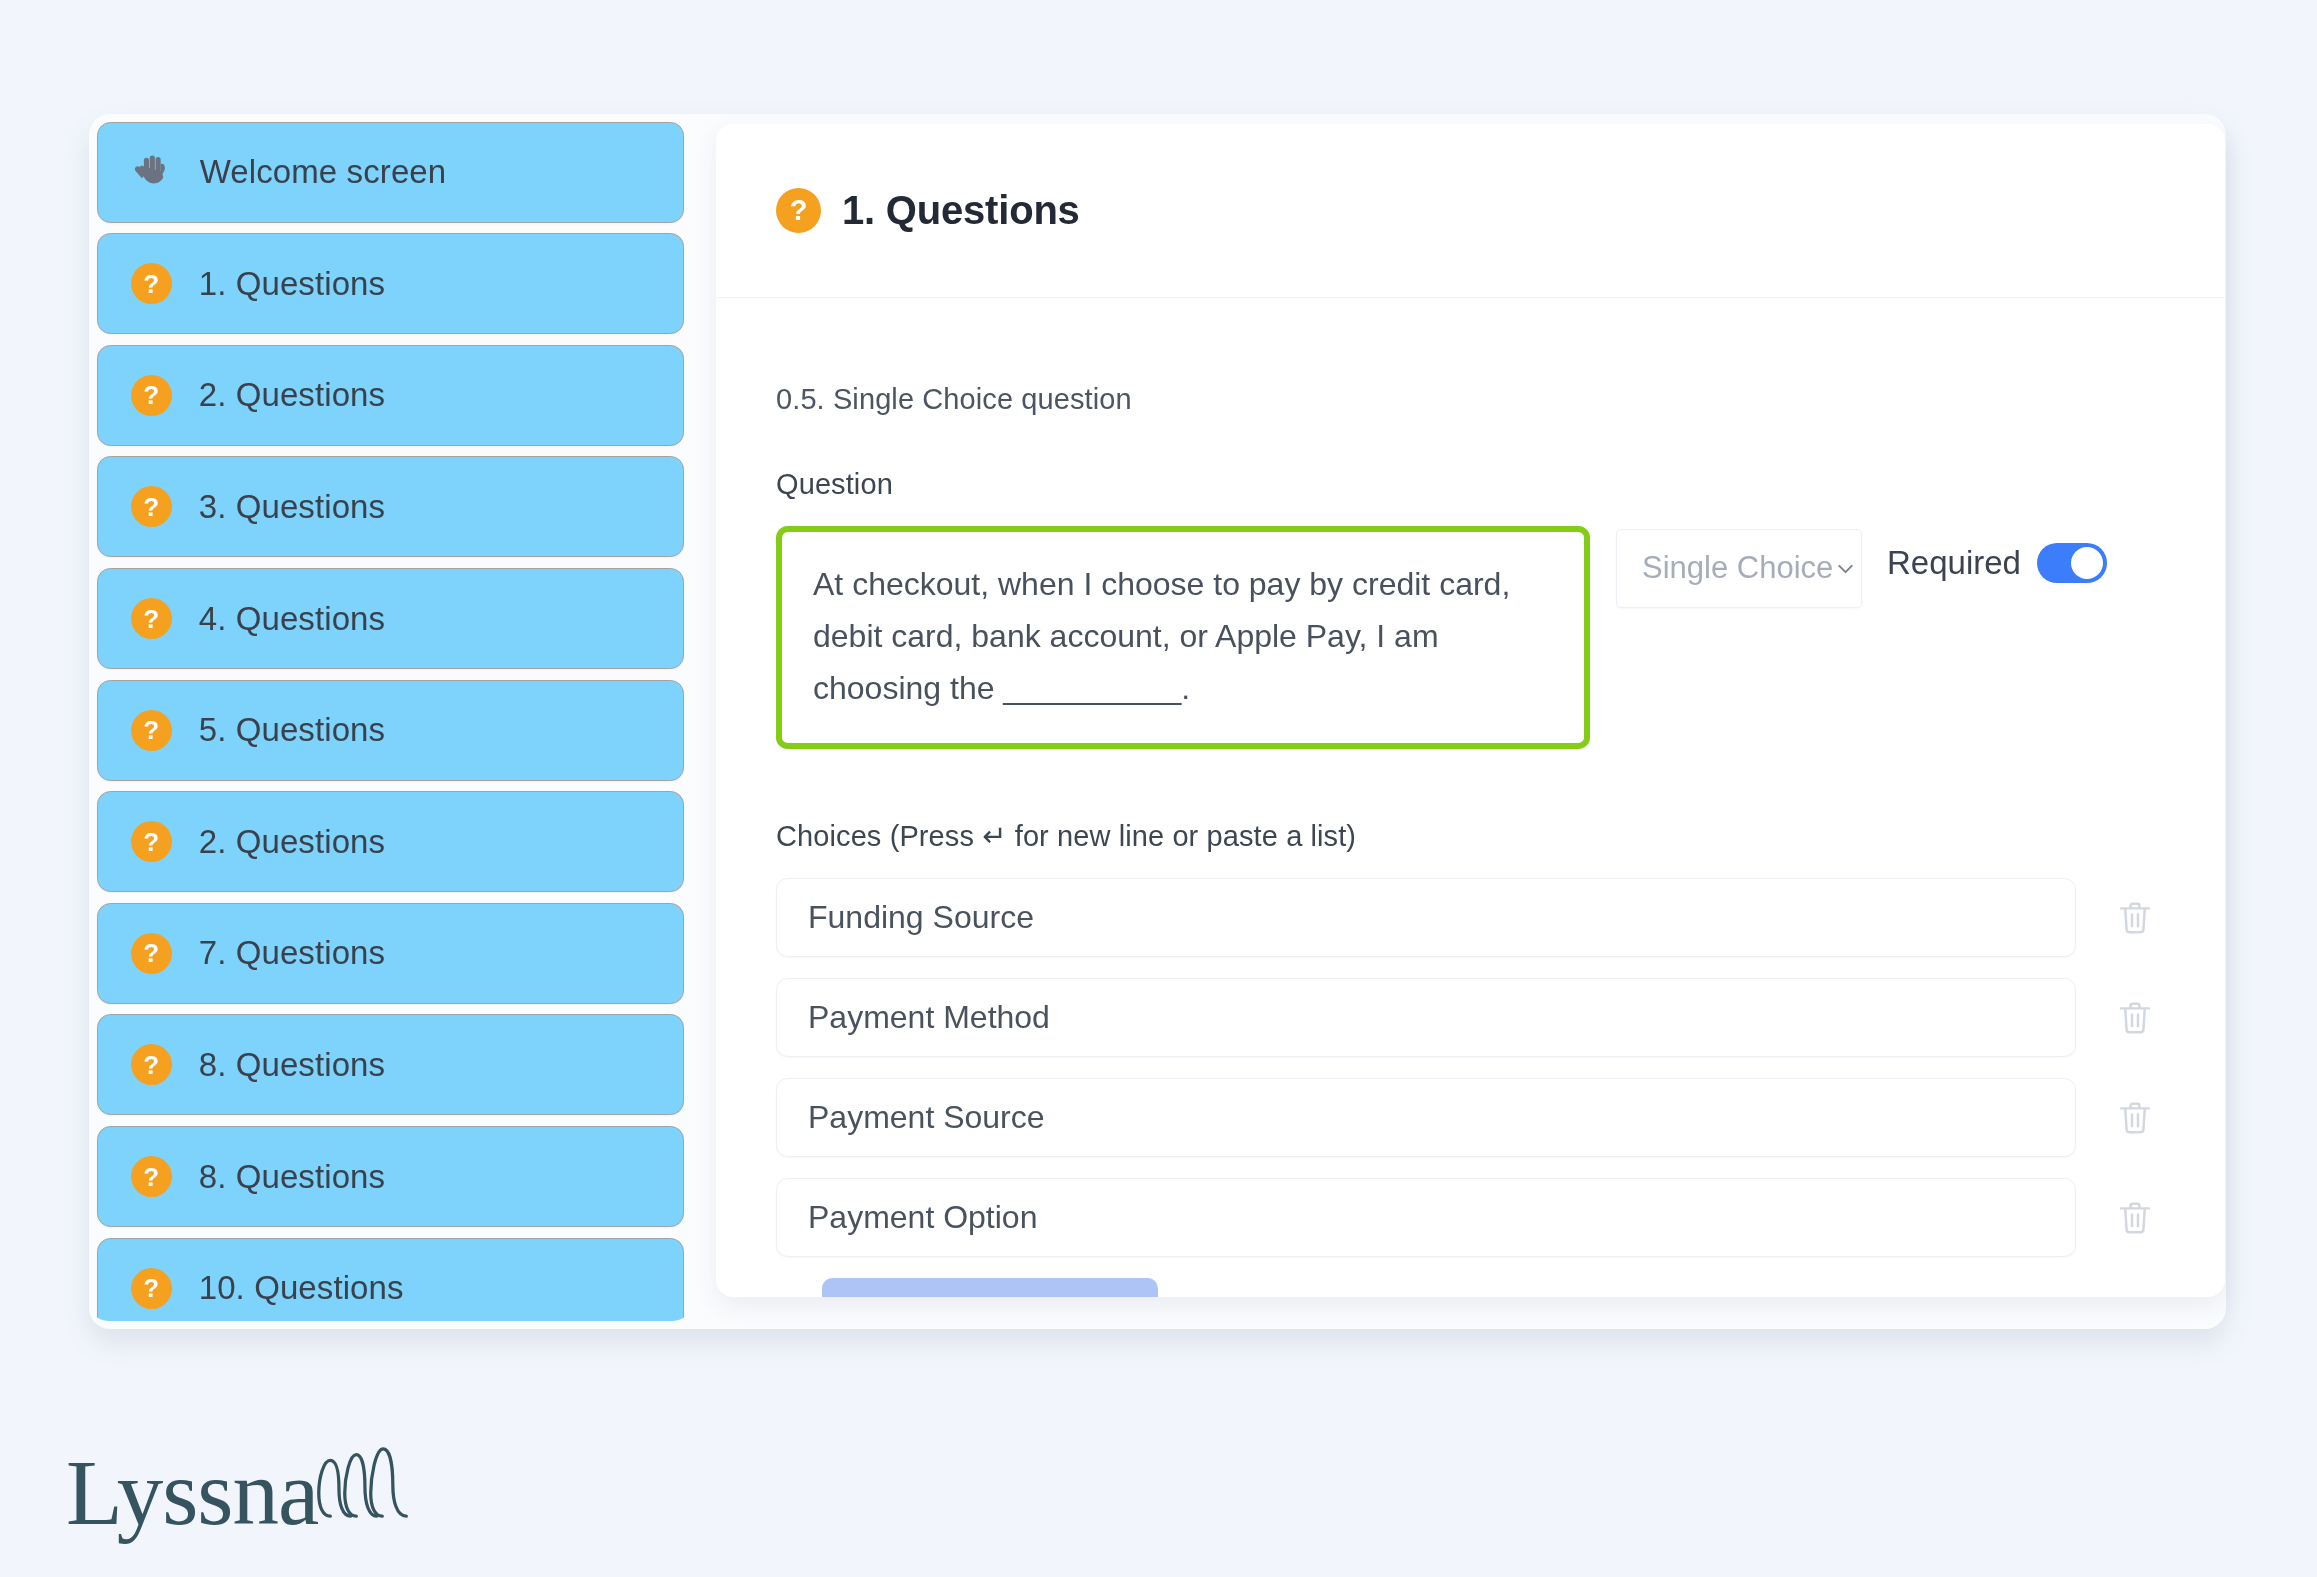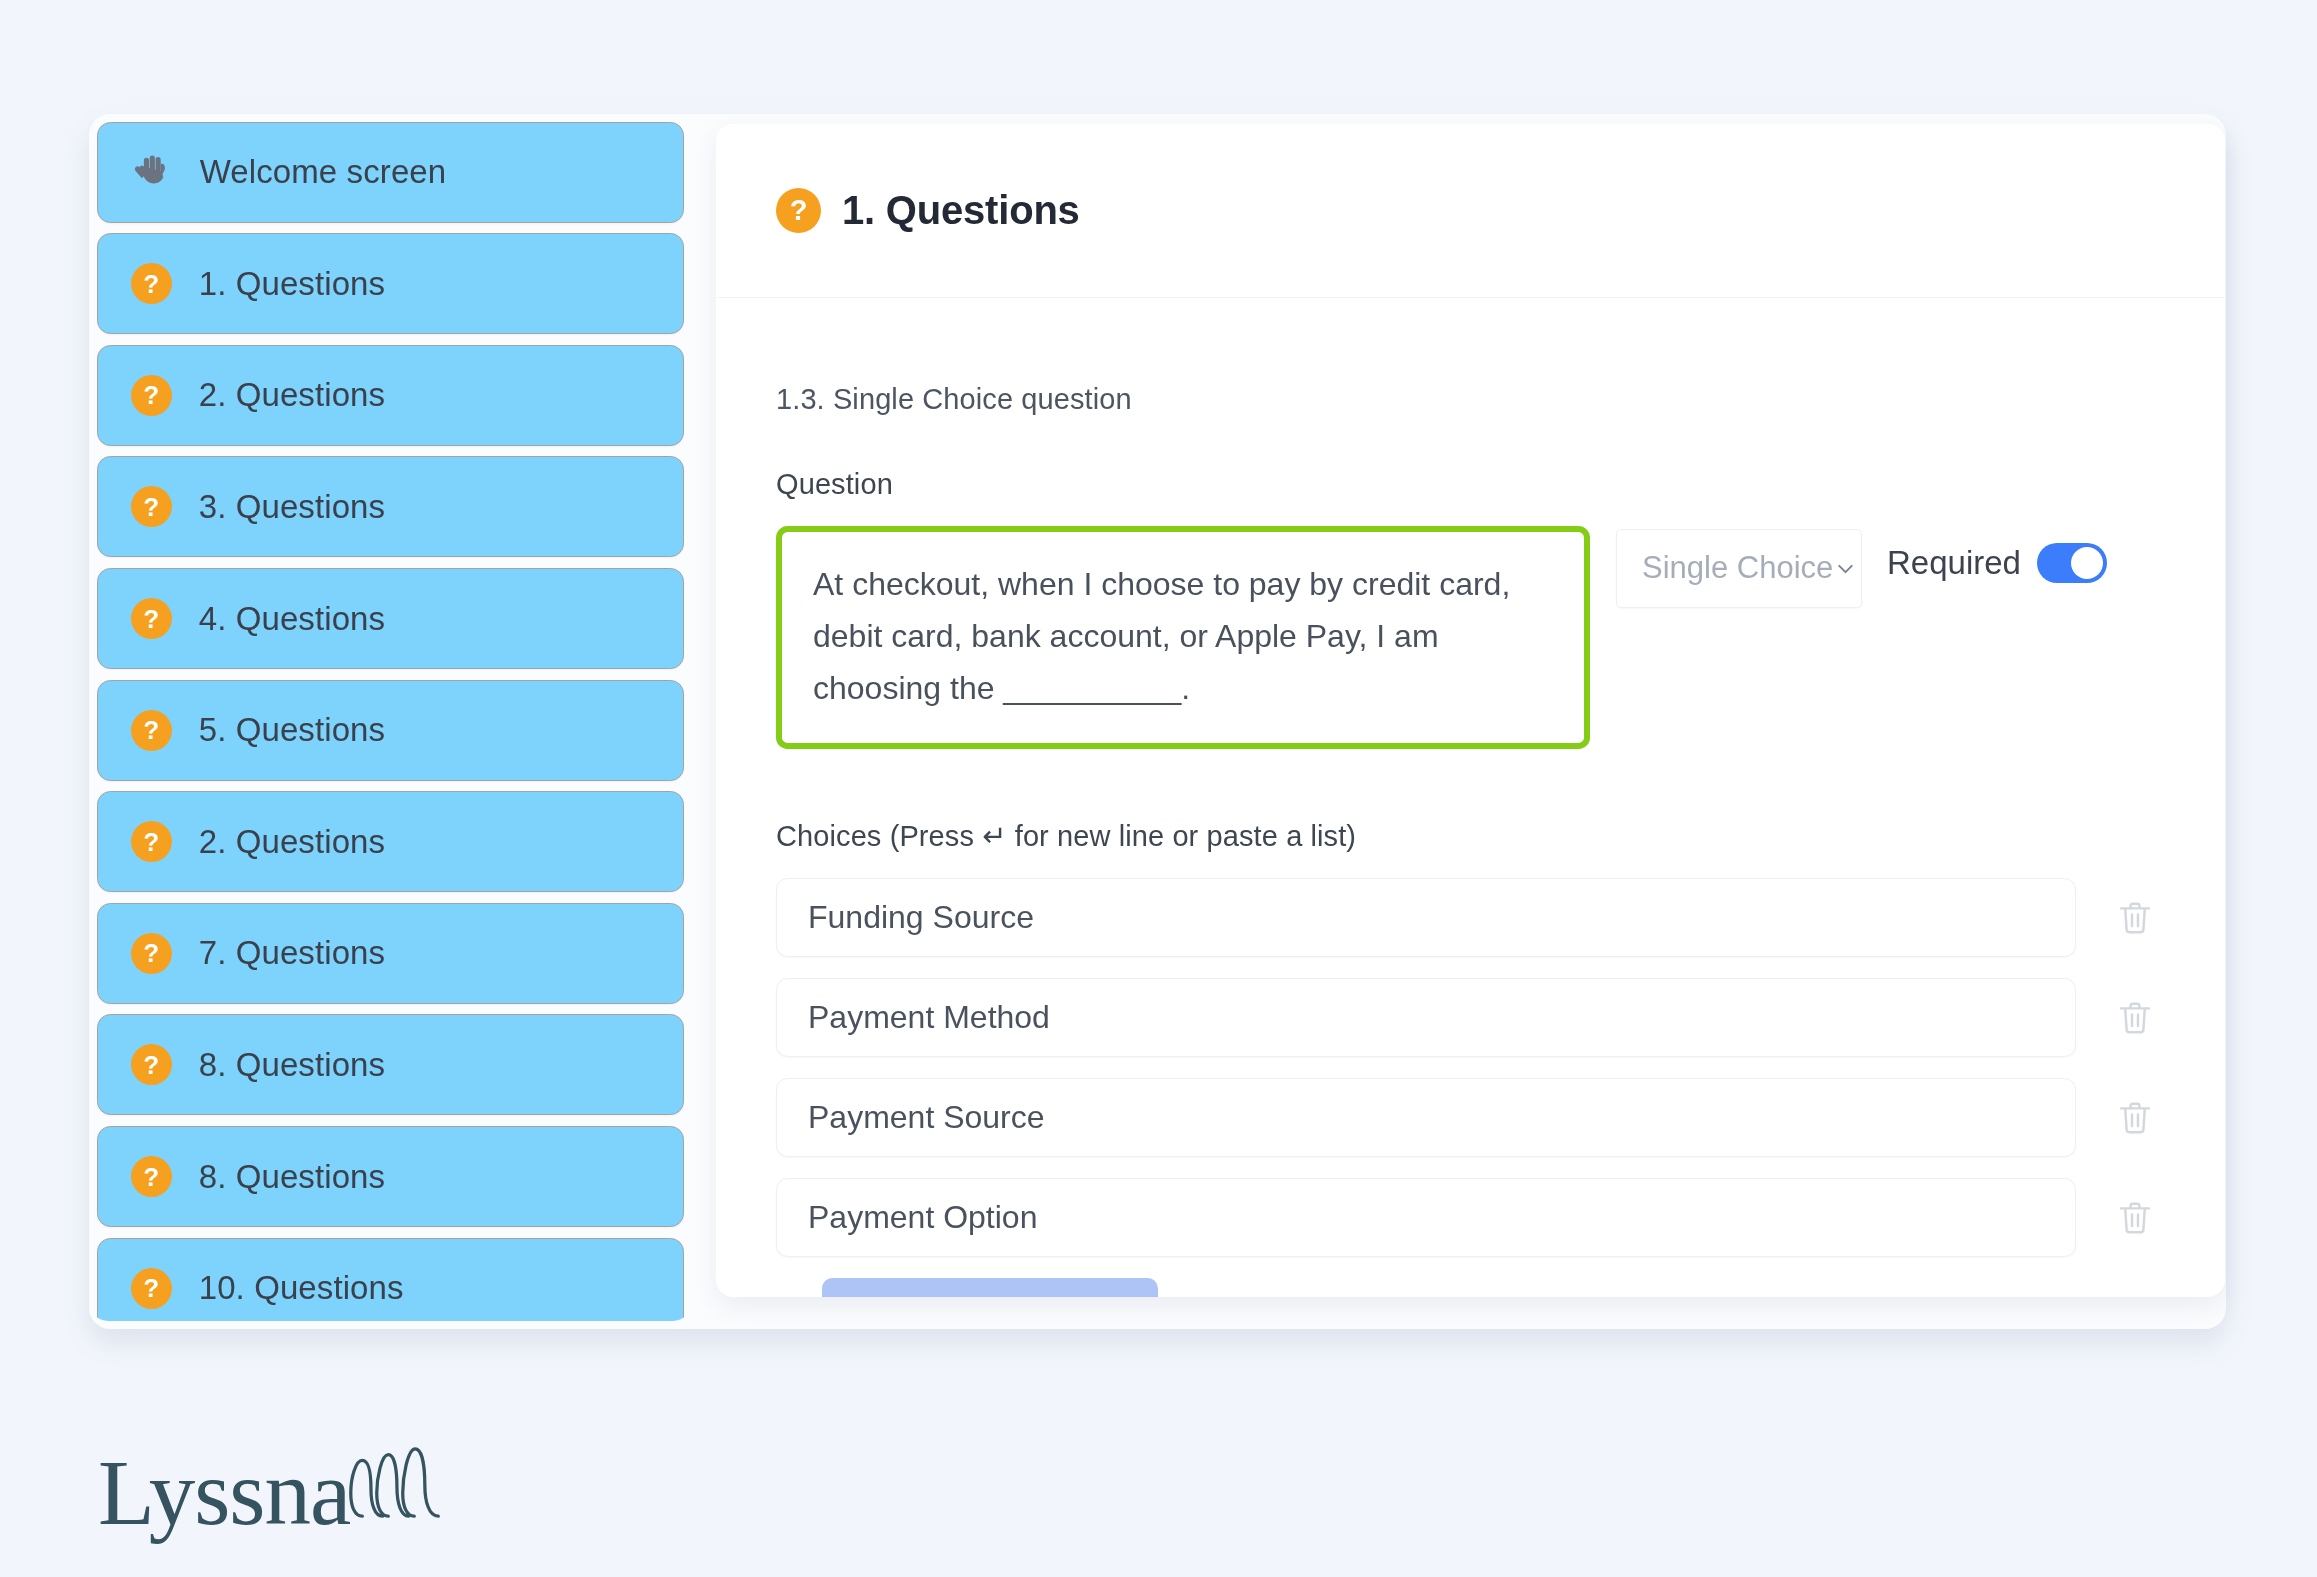--- a/index.html
+++ b/index.html
@@ -280,21 +280,20 @@
     align-items: baseline;
     color: #35545f;
     user-select: none;
   }
   .logo-word {
     font-family: "Liberation Serif", serif;
     font-size: 93px;
     line-height: 1;
     letter-spacing: -1px;
     color: #35545f;
-    margin-left: 32px;
   }
   .logo-mark { margin-left: -5.8px; }
 </style>
 </head>
 <body>
 
 <div class="stage">
 
   <div class="shell"></div>
 
@@ -372,21 +371,21 @@
 
   <div class="main-panel">
 
     <div class="panel-header">
       <span class="icon-question">?</span>
       <span class="panel-title">1. Questions</span>
     </div>
 
     <div class="panel-body">
 
-      <div class="sub-label">1.3. Single Choice question</div>
+      <div class="sub-label">0.5. Single Choice question</div>
 
       <div class="field-label">Question</div>
 
       <div class="question-row">
 
         <div class="question-textarea">At checkout, when I choose to pay by credit card, debit card, bank account, or Apple Pay, I am choosing the __________.</div>
 
         <div class="type-select">
           <span class="type-select-text">Single Choice</span>
           <span class="chev">

